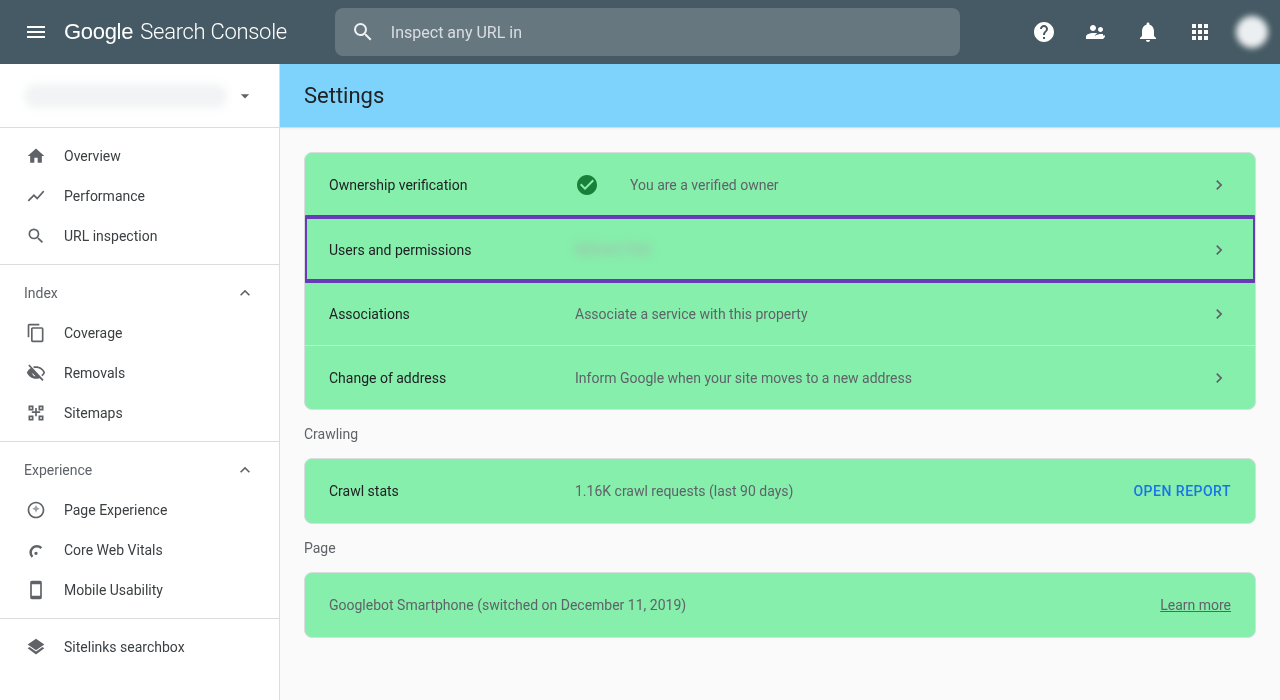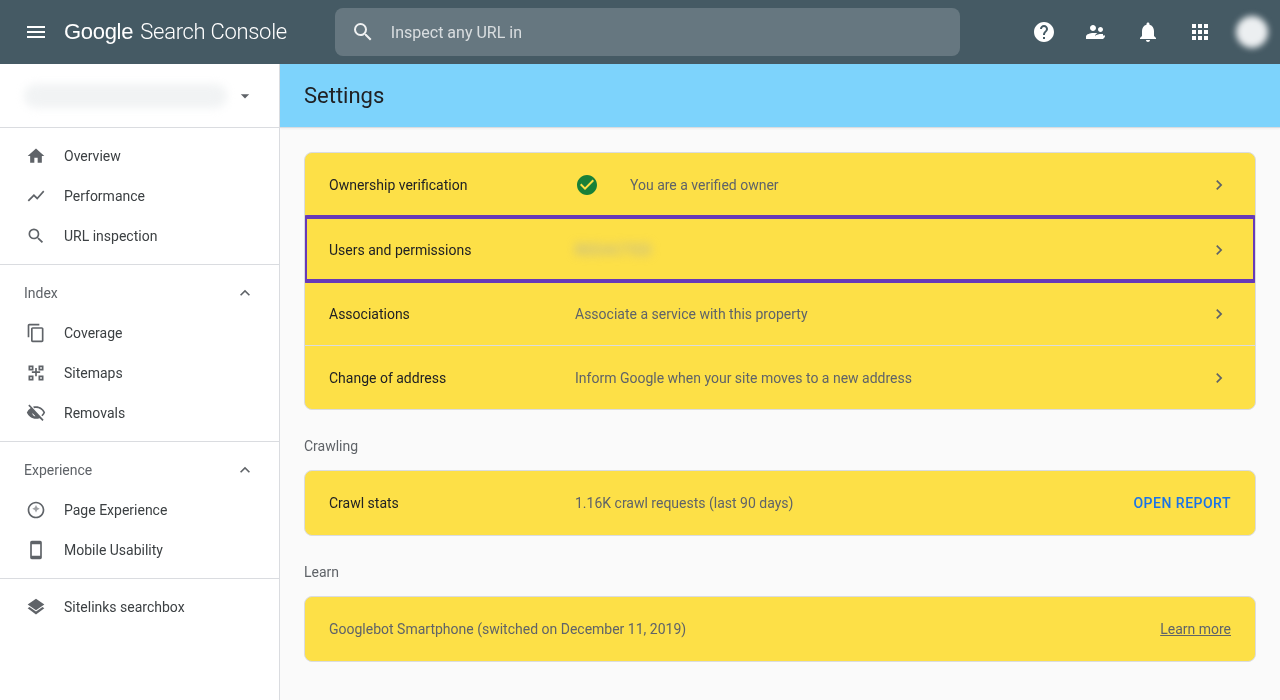--- a/index.html
+++ b/index.html
@@ -37,22 +37,22 @@
 .nav-section-header svg { fill: #5f6368; }
 .nav-divider { height: 1px; background: #dadce0; margin: 8px 0; }
 .nav-group-top { padding-top: 8px; }
 
 
 .main { flex: 1; background: #fff; overflow-y: auto; }
 .main-header { height: 64px; display: flex; align-items: center; padding: 0 24px; border-bottom: 1px solid #dadce0; box-shadow: 0 1px 2px rgba(0,0,0,0.05); position: relative; z-index:1; background:#7dd3fc;}
 .main-title { font-size: 22px; color: #202124; font-weight: 400;}
 .content { padding: 24px; background: #fafafa; min-height: 100%; }
 .section-label { color: #5f6368; font-size: 14px; margin-bottom: 16px; margin-top: 4px; }
-.section-label.mt { margin-top: 28px; }
-.card-stack { background: #fde047; border: 1px solid #dadce0; border-radius: 8px; overflow: hidden; }
+.section-label.mt { margin-top: 16px; }
+.card-stack { background: #86efac; border: 1px solid #dadce0; border-radius: 8px; overflow: hidden; }
 .row { height: 64px; display: flex; align-items: center; padding: 0 24px; cursor: pointer; border-top: 1px solid #dadce0; }
 .row:first-child { border-top: none; }
 .row.highlight { outline: 4px solid #673ab7; outline-offset: -2px; position: relative; z-index: 2; border-radius: 2px; }
 .row-label { width: 246px; font-size: 14px; color: #202124; flex-shrink:0;}
 .row-status { display: flex; align-items: center; flex: 1; gap: 31px; }
 .status-text { color: #5f6368; font-size: 14px; }
 .check-badge { width: 24px; height: 24px; }
 .check-badge svg { fill: #188038; }
 .blur-text { filter: blur(5px); color:#aaa; font-size:14px; letter-spacing:1px;}
 .chevron { width: 24px; height: 24px; display: flex; align-items: center; justify-content: center; }
@@ -211,47 +211,55 @@
         <span class="icon">
           <svg>
             <use href="#i-coverage"></use>
           </svg>
         </span>
         <span>Coverage</span>
       </div>
     <div class="nav-item">
         <span class="icon">
           <svg>
+            <use href="#i-visibility-off"></use>
+          </svg>
+        </span>
+        <span>Removals</span>
+      </div>
+    <div class="nav-item">
+        <span class="icon">
+          <svg>
             <use href="#i-sitemap"></use>
           </svg>
         </span>
         <span>Sitemaps</span>
-      </div>
-    <div class="nav-item">
-        <span class="icon">
-          <svg>
-            <use href="#i-visibility-off"></use>
-          </svg>
-        </span>
-        <span>Removals</span>
       </div>
     <div class="nav-divider"></div>
     <div class="nav-section-header">
         <span class="label">Experience</span>
         <svg width="20" height="20">
           <use href="#i-expand-less"></use>
         </svg>
       </div>
     <div class="nav-item">
         <span class="icon">
           <svg>
             <use href="#i-circle"></use>
           </svg>
         </span>
         <span>Page Experience</span>
+      </div>
+    <div class="nav-item">
+        <span class="icon">
+          <svg>
+            <use href="#i-speed"></use>
+          </svg>
+        </span>
+        <span>Core Web Vitals</span>
       </div>
     <div class="nav-item">
         <span class="icon">
           <svg>
             <use href="#i-phone"></use>
           </svg>
         </span>
         <span>Mobile Usability</span>
       </div>
     <div class="nav-divider"></div>
@@ -324,21 +332,21 @@
       <div class="card-stack">
         <div class="row">
           <div class="row-label">Crawl stats</div>
           <div class="row-status">
               <span class="status-text">1.16K crawl requests (last 90 days)</span>
             </div>
           <span class="action-link">OPEN REPORT</span>
         </div>
       </div>
 
-      <div class="section-label mt">Learn</div>
+      <div class="section-label mt">Page</div>
       <div class="card-stack">
         <div class="row">
           <div class="row-status">
               <span class="status-text">Googlebot Smartphone (switched on December 11, 2019)</span>
             </div>
           <span class="learn-link">Learn more</span>
         </div>
       </div>
     </div>
   </div>

